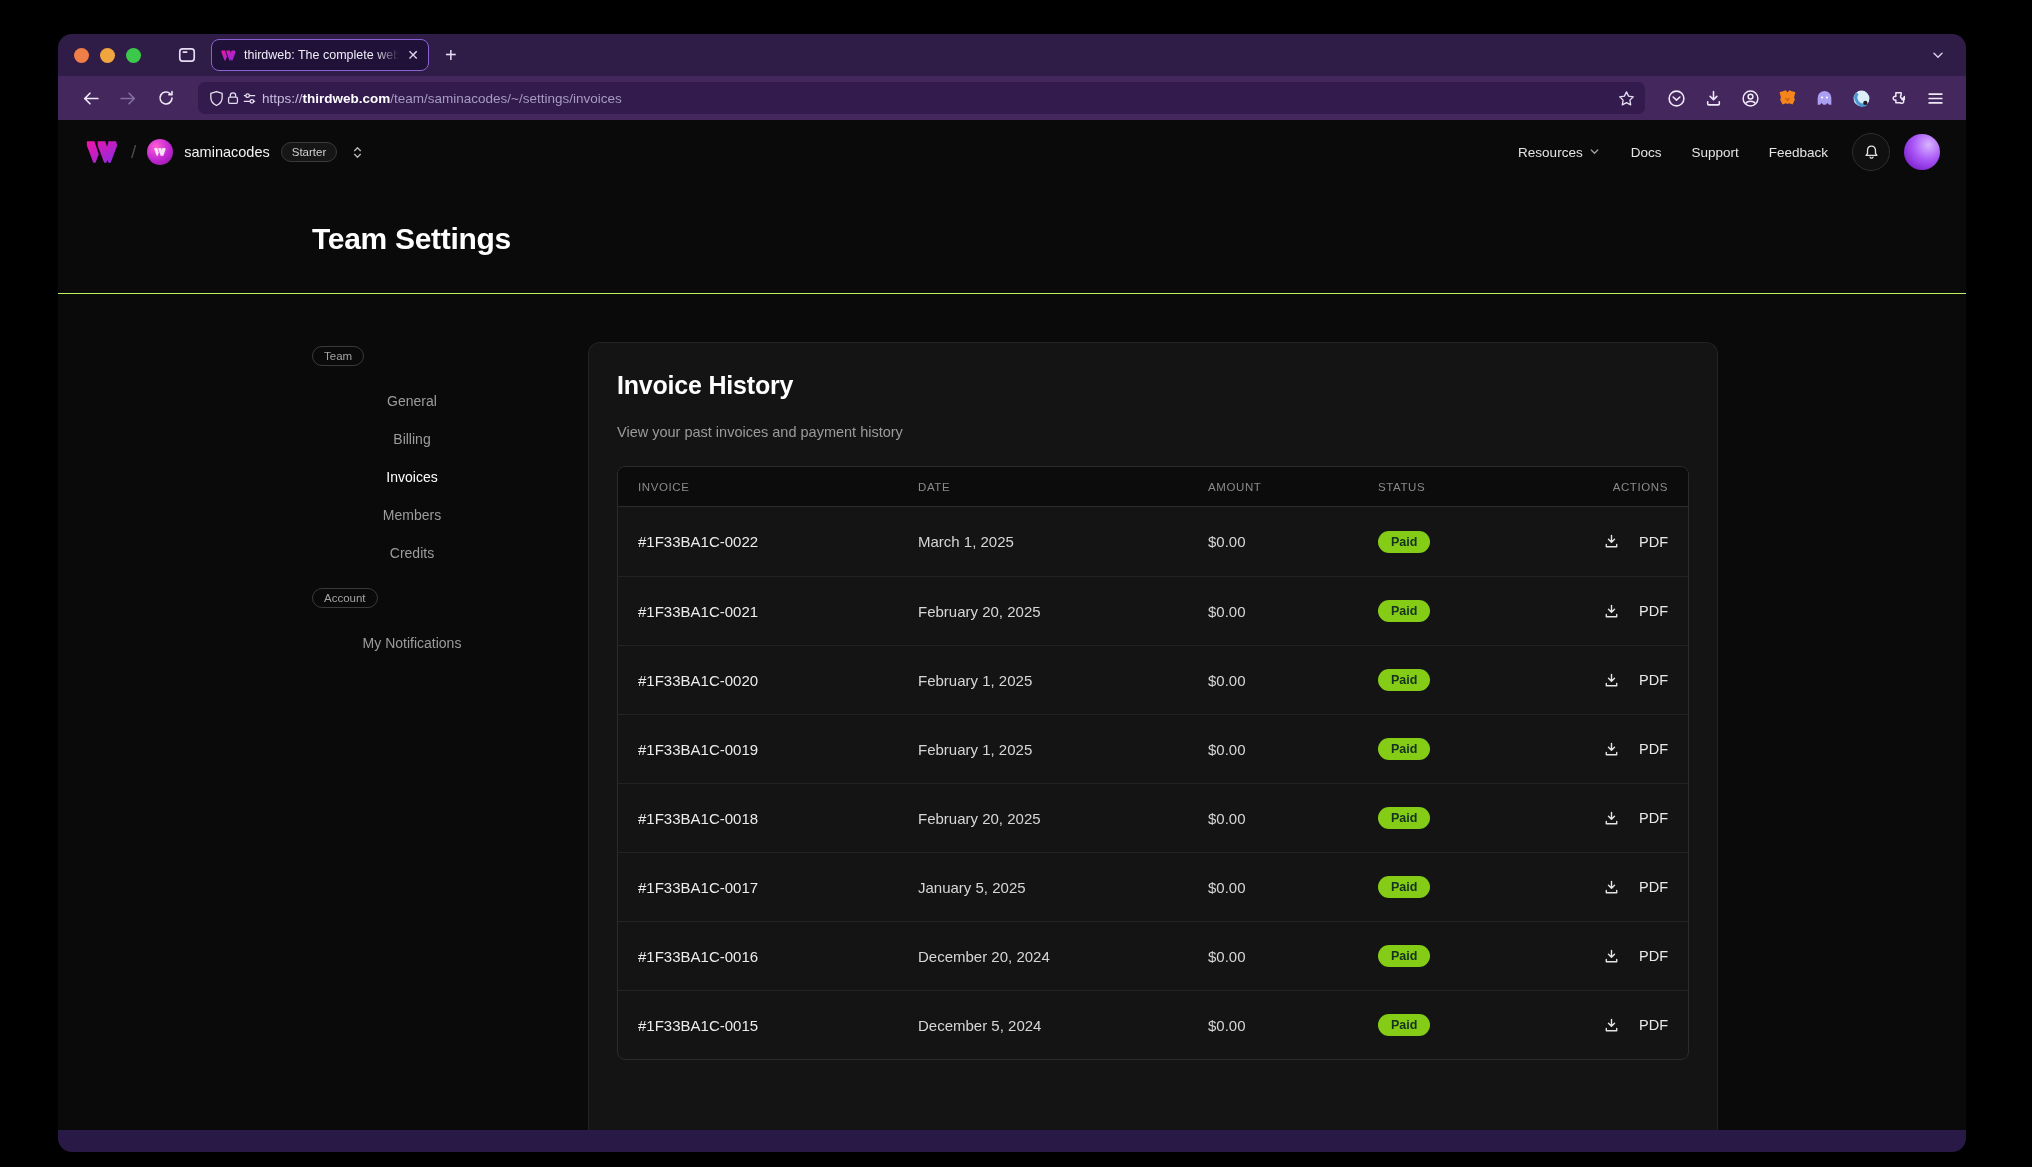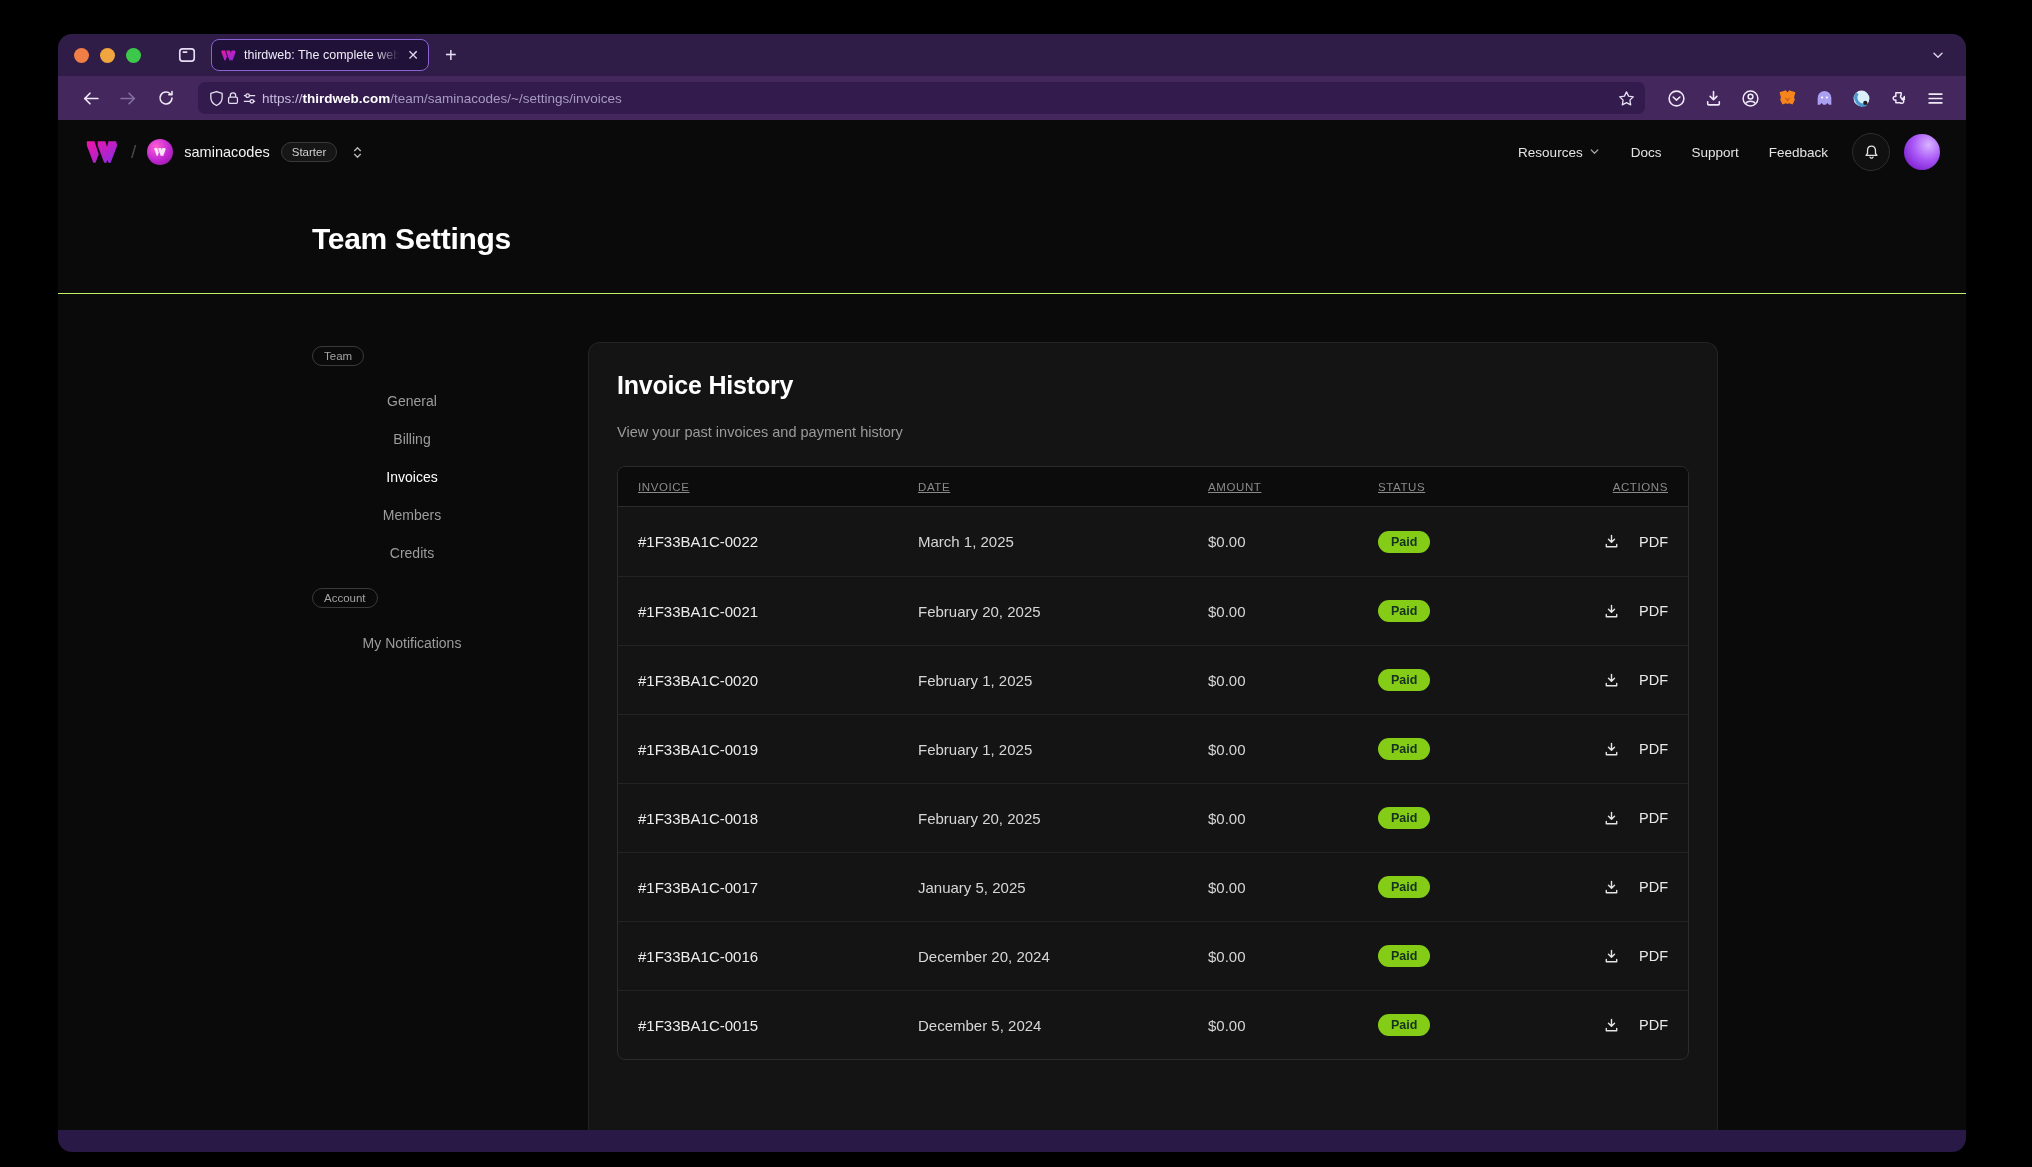--- a/index.html
+++ b/index.html
@@ -72,21 +72,21 @@
   .snav-item.active{ color:#fff; font-weight:500; }
 
   .card{ flex:1; background:#141414; border:1px solid #242424; border-bottom:none;
     border-radius:12px 12px 0 0; padding:28px 28px 0; min-height:0; }
   .card-title{ color:#fff; font-size:25px; font-weight:600; letter-spacing:-.2px; }
   .card-subtitle{ color:#9b9b9b; font-size:14.5px; margin-top:24px; }
 
   .ivtable{ margin-top:26px; border:1px solid #2b2b2b; border-radius:8px; overflow:hidden; }
   .thead{ display:grid; grid-template-columns:280px 290px 170px 1fr auto; padding:0 20px; height:40px;
     align-items:center; background:#0c0c0c; border-bottom:1px solid #2b2b2b; }
-  .th{ color:#8a8a8a; font-size:11.5px; letter-spacing:.6px; font-weight:500;text-decoration:underline; }
+  .th{ color:#8a8a8a; font-size:11.5px; letter-spacing:.6px; font-weight:500; }
   .th:last-child{ justify-self:end; }
   .trow{ display:grid; grid-template-columns:280px 290px 170px 1fr auto; padding:0 20px; height:69px; align-items:center; }
   .trow + .trow{ border-top:1px solid #232323; }
   .td{ font-size:15px; }
   .td.id{ color:#ececec; }
   .td.dt, .td.amt{ color:#d6d6d6; }
   .badge-paid{ display:inline-block; background:#84cc16; color:#14321f; font-size:12.5px; font-weight:600;
     padding:4px 13px; border-radius:999px; }
   .td.actions{ justify-self:end; }
   .pdf-btn{ background:none; border:none; color:#e8e8e8; font-size:14.5px; display:flex; align-items:center; gap:19px;

